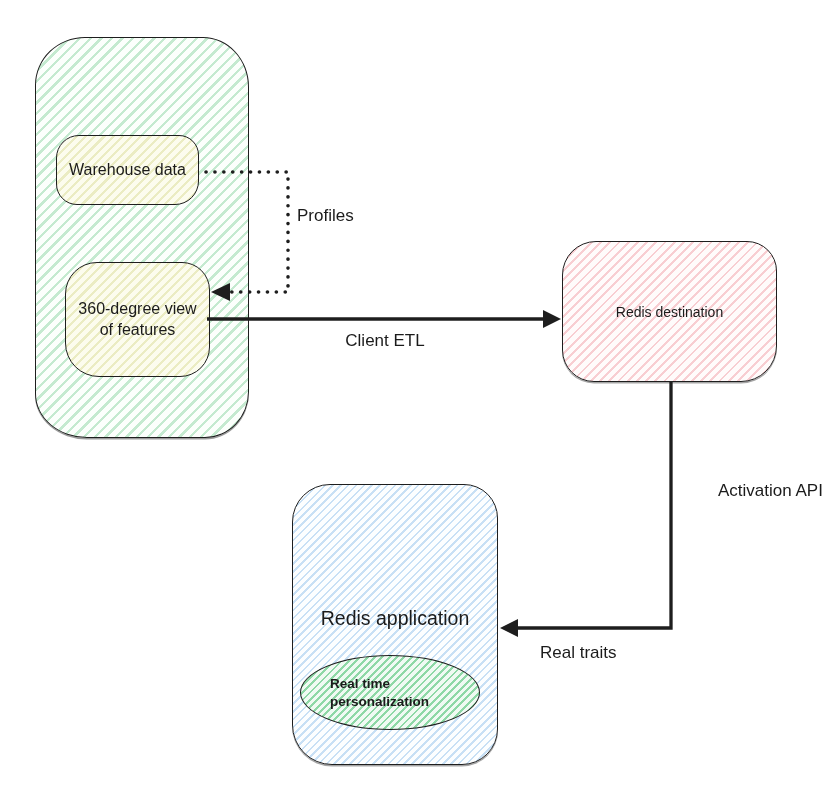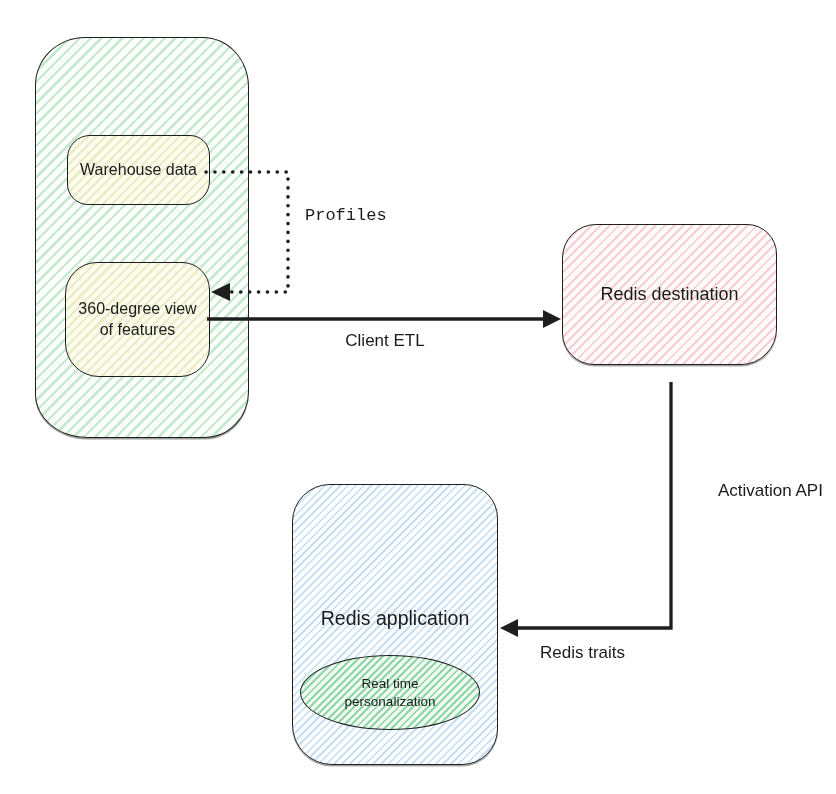--- a/index.html
+++ b/index.html
@@ -45,55 +45,55 @@
     background:repeating-linear-gradient(135deg,
       var(--green-hatch) 0 2px, var(--green-fill) 2px 5.2px);
   }
 
   .container-node{
     left:35px; top:37px; width:214px; height:401px;
     border-radius:50px 46px 44px 52px / 48px 50px 46px 44px;
     box-shadow:0 1.5px 0 rgba(30,30,30,.45);
   }
   .warehouse-node{
-    left:67px; top:135px; width:143px; height:70px;
+    left:56px; top:135px; width:143px; height:70px;
     border-radius:23px 20px 24px 21px;
     font-size:16px;
   }
   .features-node{
     left:65px; top:262px; width:145px; height:115px;
     border-radius:32px 28px 30px 34px;
     font-size:16px; line-height:1.3;
   }
   .features-node .label-inner{width:125px;}
   .redis-node{
-    left:562px; top:224px; width:215px; height:141px;
+    left:562px; top:241px; width:215px; height:141px;
     border-radius:34px 30px 36px 32px;
-    font-size:18px;
+    font-size:14px;
     box-shadow:0 1.5px 0 rgba(30,30,30,.4);
   }
   .client-node{
     left:292px; top:484px; width:206px; height:281px;
     border-radius:38px 34px 36px 40px;
     display:block;
     box-shadow:0 1.5px 0 rgba(30,30,30,.4);
   }
   .client-title{
     position:absolute; left:0; top:122px; width:100%;
     text-align:center; font-size:19.5px;
   }
   .personalization-ellipse{
     position:absolute;
     left:7px; top:170px; width:180px; height:75px;
     border:1.6px solid var(--stroke);
     border-radius:50%;
     box-sizing:border-box;
     display:flex; align-items:center; justify-content:center;
-    text-align:center;
-    font-size:13.5px; line-height:1.3;
+    text-align:left;
+    font-size:13.5px; line-height:1.3;font-weight:bold;
   }
   .personalization-ellipse .label-inner{width:120px;}
 
   .edges-svg{
     position:absolute; left:0; top:0;
     pointer-events:none;
   }
   .edges-svg path{ stroke:var(--stroke); fill:none; }
   .edges-svg .solid{ stroke-width:3.3px; }
   .edges-svg .dotted{
@@ -101,21 +101,21 @@
     stroke-linecap:round;
     stroke-dasharray:0.1 8.8;
   }
   .edges-svg polygon{ fill:var(--stroke); stroke:none; }
 
   .edge-label{
     position:absolute;
     font-size:17px;
     white-space:nowrap;
   }
-  .lbl-profiles{ left:305px; top:206px;font-family:Liberation Mono, monospace; }
+  .lbl-profiles{ left:297px; top:206px; }
   .lbl-reverse-etl{ left:385px; top:331px; transform:translateX(-50%); }
   .lbl-activation-api{ left:682px; top:481px;margin-left:36px; }
   .lbl-user-traits{ left:540px; top:643px; }
 </style>
 </head>
 <body>
 
 <div class="canvas">
 
   <div class="node container-node hatch-container"></div>
@@ -150,15 +150,15 @@
     <path class="solid" d="M 671 382 L 671 628 L 514 628"></path>
     <polygon points="500,628 518,619 518,637"></polygon>
   </svg>
 
   <div class="edge-label lbl-profiles">Profiles</div>
 
   <div class="edge-label lbl-reverse-etl">Client ETL</div>
 
   <div class="edge-label lbl-activation-api">Activation API</div>
 
-  <div class="edge-label lbl-user-traits">Redis traits</div>
+  <div class="edge-label lbl-user-traits">Real traits</div>
 
 </div>
 
 </body></html>

